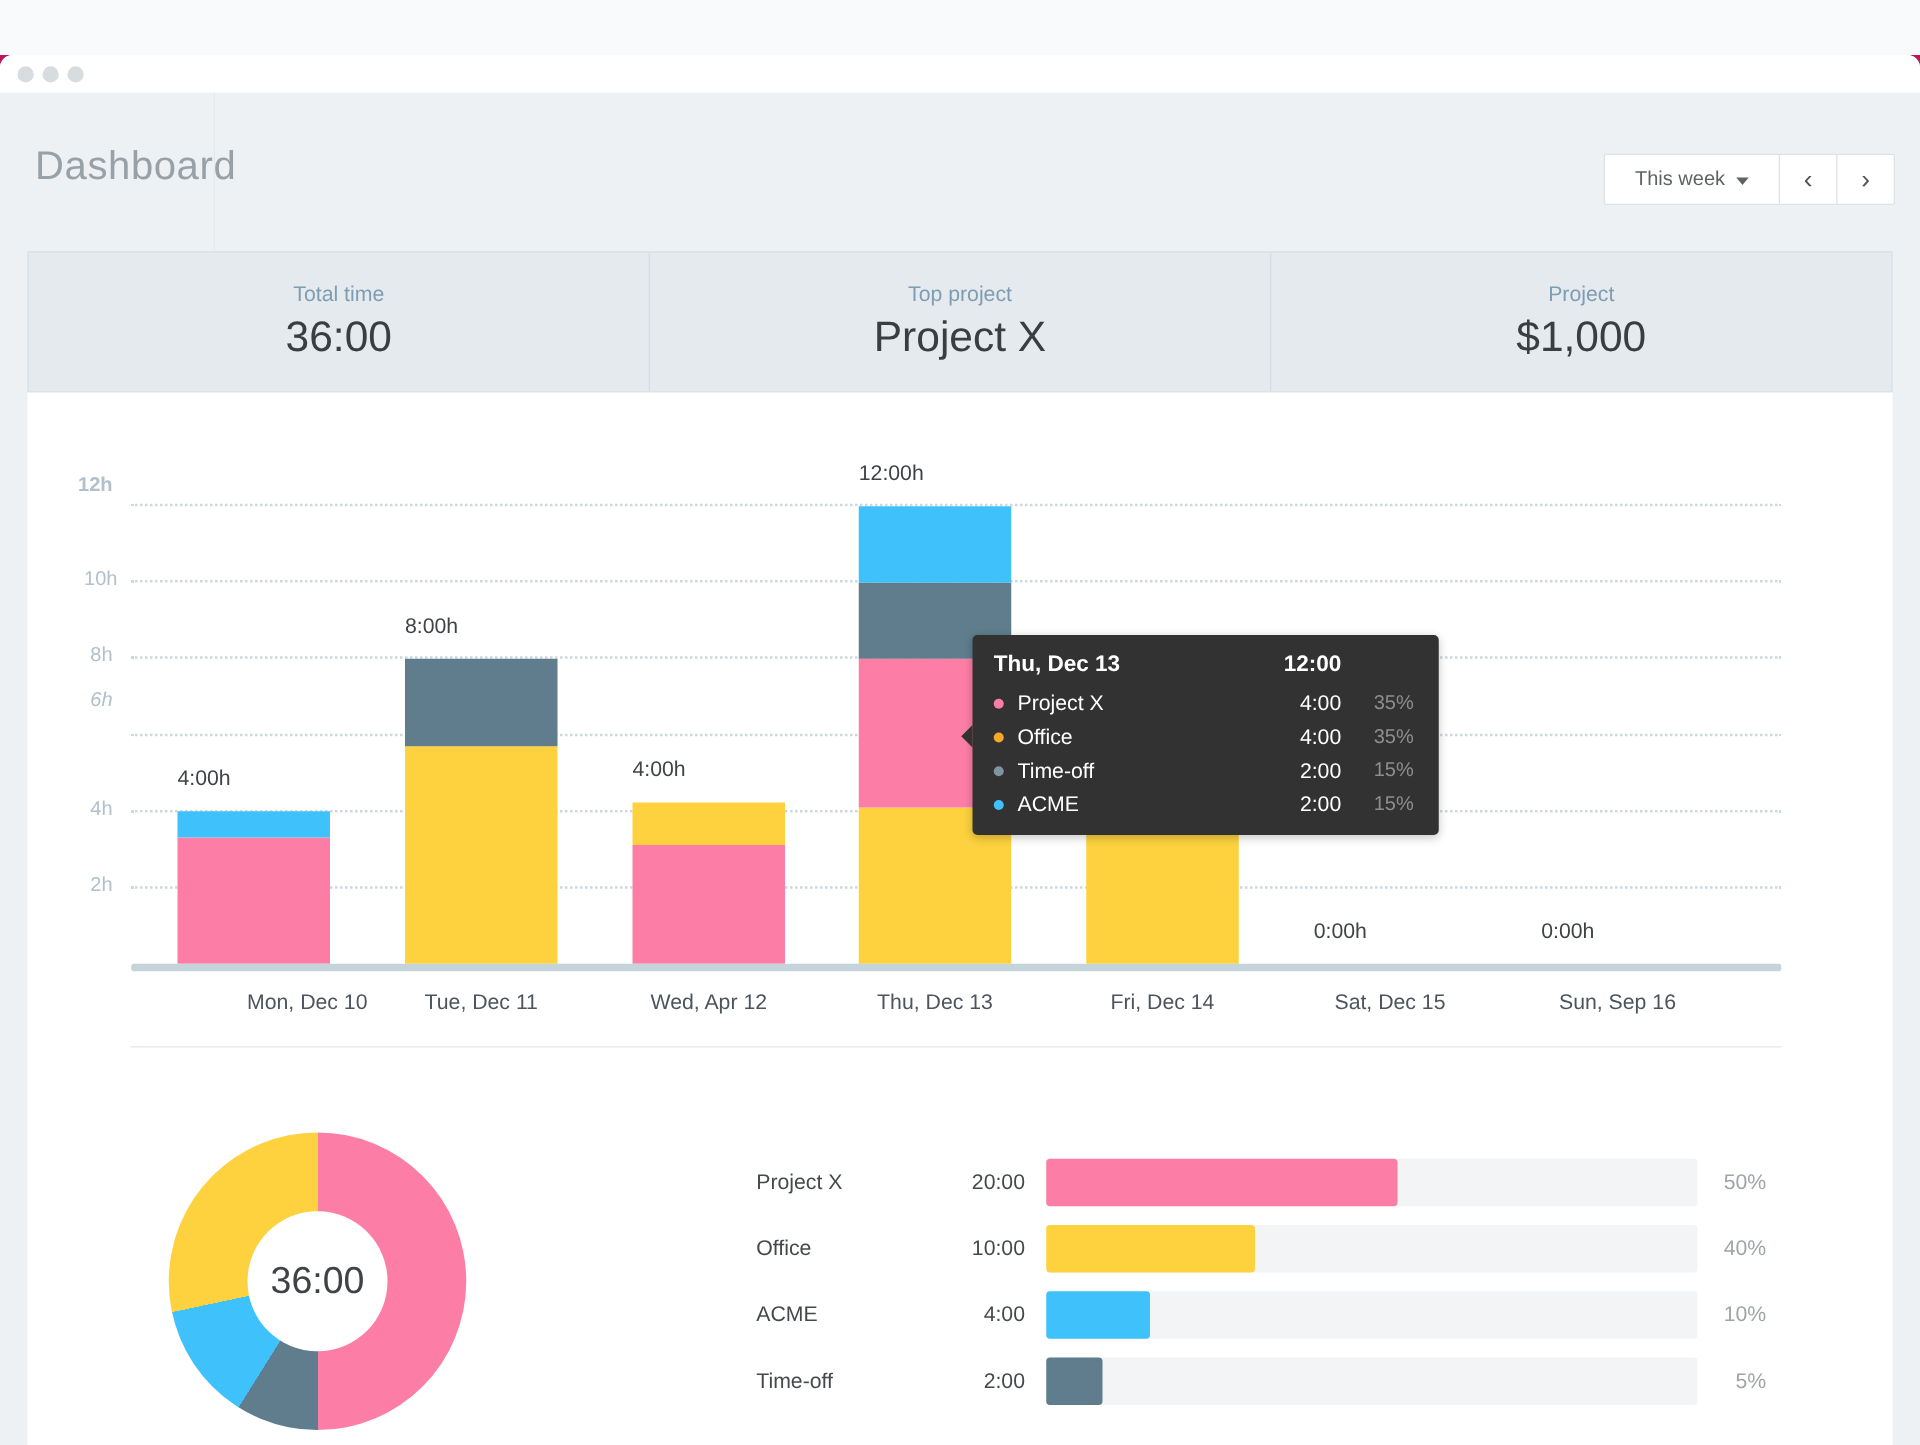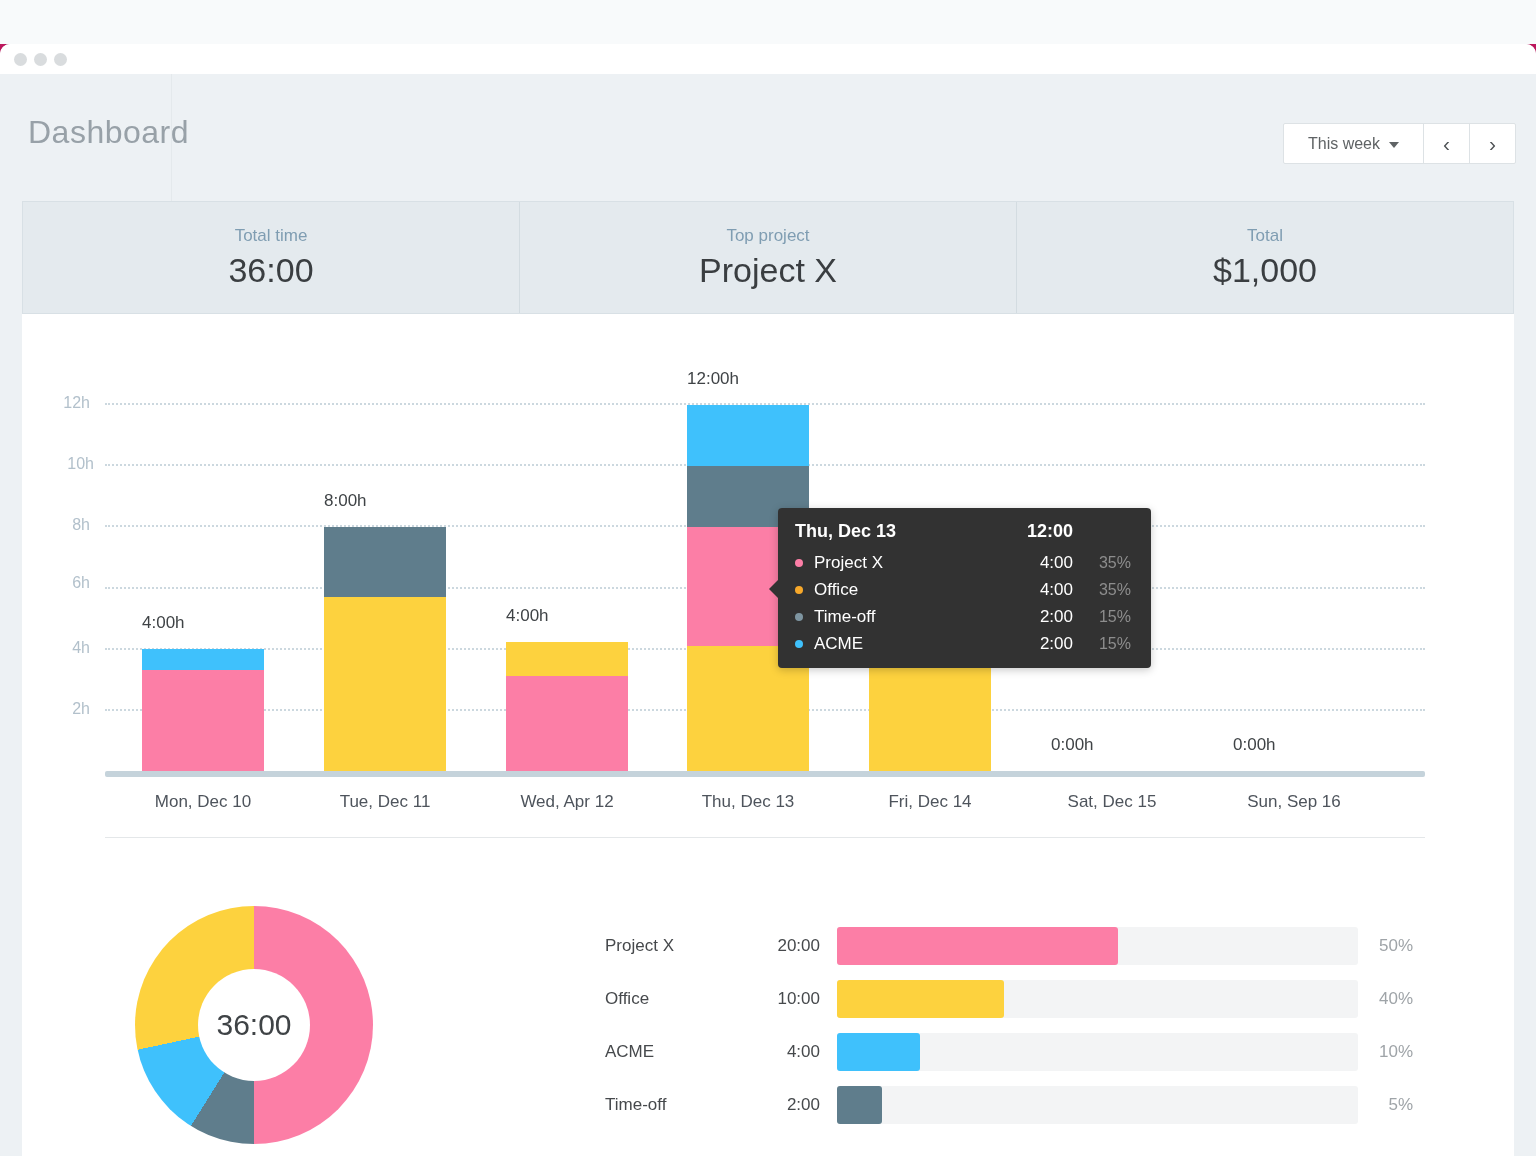--- a/index.html
+++ b/index.html
@@ -82,45 +82,45 @@
     <div class="summary">
       <div class="card">
         <div class="card-label">Total time</div>
         <div class="card-value">36:00</div>
       </div>
       <div class="card">
         <div class="card-label">Top project</div>
         <div class="card-value">Project X</div>
       </div>
       <div class="card">
-        <div class="card-label">Total</div>
+        <div class="card-label">Project</div>
         <div class="card-value">$1,000</div>
       </div>
     </div>
 
     <div class="panel"></div>
     <div class="panel-shadow"></div>
 
     <div id="plot">
         <div class="gridline" style="left: 105px; top: 665px; width: 1320px;"></div>
         <div class="ylabel" style="left: 40px; top: 656px;">2h</div>
         <div class="gridline" style="left: 105px; top: 604px; width: 1320px;"></div>
         <div class="ylabel" style="left: 40px; top: 595px;">4h</div>
         <div class="gridline" style="left: 105px; top: 543px; width: 1320px;"></div>
-        <div class="ylabel" style="left: 40px; top: 530px;">6h</div>
+        <div class="ylabel" style="left: 40px; top: 508px; font-style: italic;">6h</div>
         <div class="gridline" style="left: 105px; top: 481px; width: 1320px;"></div>
         <div class="ylabel" style="left: 40px; top: 472px;">8h</div>
         <div class="gridline" style="left: 105px; top: 420px; width: 1320px;"></div>
         <div class="ylabel" style="left: 44px; top: 411px;">10h</div>
         <div class="gridline" style="left: 105px; top: 359px; width: 1320px;"></div>
-        <div class="ylabel" style="left: 40px; top: 350px;">12h</div>
+        <div class="ylabel" style="left: 40px; top: 336px; font-weight: bold;">12h</div>
         <div class="bar-seg" title="Project X" style="left: 142px; top: 626px; width: 122px; height: 101px; background: rgb(252, 126, 166);"></div>
         <div class="bar-seg" title="ACME" style="left: 142px; top: 605px; width: 122px; height: 21px; background: rgb(63, 193, 252);"></div>
         <div class="bar-total" style="left: 142px; top: 569px; width: 122px;">4:00h</div>
-        <div class="xlabel" style="left: 112px; width: 182px;">Mon, Dec 10</div>
+        <div class="xlabel" style="left: 112px; width: 182px; text-align: right;">Mon, Dec 10</div>
         <div class="bar-seg" title="Office" style="left: 324px; top: 553px; width: 122px; height: 174px; background: rgb(253, 210, 62);"></div>
         <div class="bar-seg" title="Time-off" style="left: 324px; top: 483px; width: 122px; height: 70px; background: rgb(95, 125, 140);"></div>
         <div class="bar-total" style="left: 324px; top: 447px; width: 122px;">8:00h</div>
         <div class="xlabel" style="left: 294px; width: 182px;">Tue, Dec 11</div>
         <div class="bar-seg" title="Project X" style="left: 506px; top: 632px; width: 122px; height: 95px; background: rgb(252, 126, 166);"></div>
         <div class="bar-seg" title="Office" style="left: 506px; top: 598px; width: 122px; height: 34px; background: rgb(253, 210, 62);"></div>
         <div class="bar-total" style="left: 506px; top: 562px; width: 122px;">4:00h</div>
         <div class="xlabel" style="left: 476px; width: 182px;">Wed, Apr 12</div>
         <div class="bar-seg" title="Office" style="left: 687px; top: 602px; width: 122px; height: 125px; background: rgb(253, 210, 62);"></div>
         <div class="bar-seg" title="Project X" style="left: 687px; top: 483px; width: 122px; height: 119px; background: rgb(252, 126, 166);"></div>

